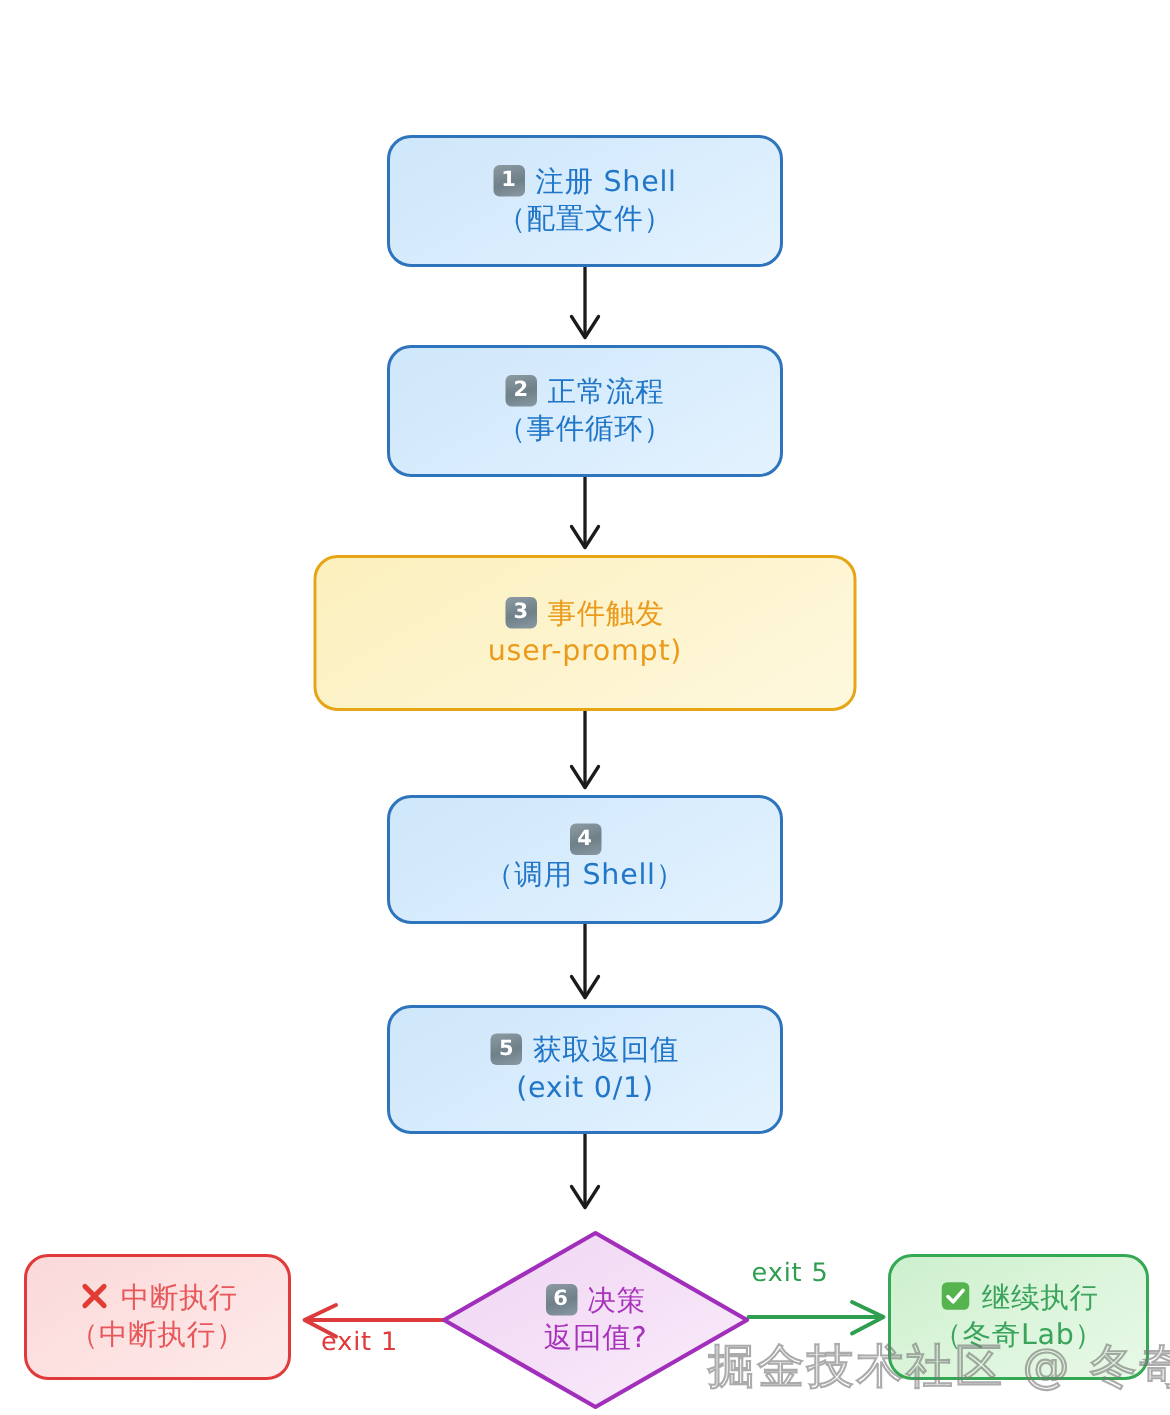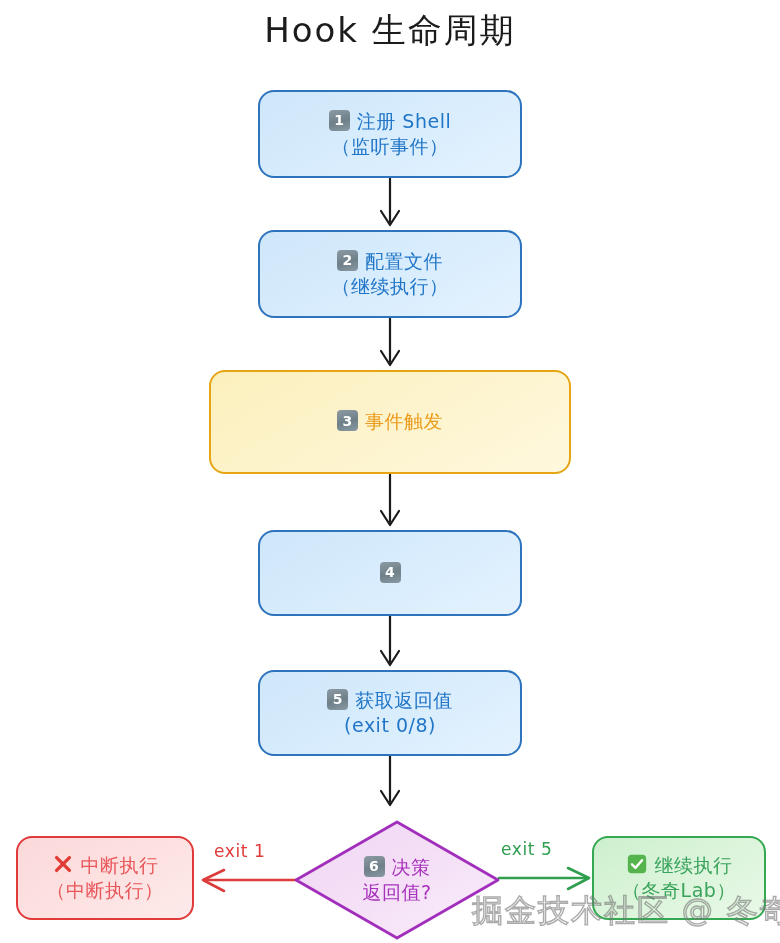--- a/index.html
+++ b/index.html
@@ -156,42 +156,41 @@
     pointer-events: none;
   }
 
   
   .edge-label {
     position: absolute;
     font-size: 17px;
     letter-spacing: 0.6px;
     white-space: nowrap;
   }
-  .edge-label-red { color: #e03a3a; }
+  .edge-label-red { color: #e03a3a; margin-top: 44px; }
   .edge-label-green { color: #2f9e4f; }
 
   
   .watermark {
     position: absolute;
     left: 472px;
     top: 890px;
     font-size: 31px;
     letter-spacing: 2px;
     color: rgba(255,255,255,0.0);
     -webkit-text-stroke: 1.4px rgba(120,120,120,0.62);
     white-space: nowrap;
     font-family: "DejaVu Sans", "Liberation Sans", sans-serif;
   }
 </style>
 </head>
 <body>
 
 <div id="diagram-root">
 
-  <div class="title">Hook 生命周期</div>
 
   <svg id="connectors" viewBox="0 0 780 943" width="780" height="943">
 
     <g stroke="#1b1b1b" stroke-width="2.2" fill="none" stroke-linecap="round">
       <path d="M390,178 L390,222"></path>
       <path d="M381,211 L390,225 L399,211" stroke-linejoin="round"></path>
 
       <path d="M390,318 L390,362"></path>
       <path d="M381,351 L390,365 L399,351" stroke-linejoin="round"></path>
 
@@ -214,50 +213,52 @@
       <path d="M499,878 L585,878"></path>
       <path d="M568,868 L589,878 L568,889"></path>
     </g>
   </svg>
 
   <div class="node node-blue" style="left:258px; top:90px; width:264px; height:88px;">
     <span class="line l1">
       <span class="keycap">1</span>
       <span>注册 Shell</span>
     </span>
-    <span class="line">（监听事件）</span>
+    <span class="line">（配置文件）</span>
   </div>
 
   <div class="node node-blue" style="left:258px; top:230px; width:264px; height:88px;">
     <span class="line l1">
       <span class="keycap">2</span>
-      <span>配置文件</span>
-    </span>
-    <span class="line">（继续执行）</span>
+      <span>正常流程</span>
+    </span>
+    <span class="line">（事件循环）</span>
   </div>
 
   <div class="node node-yellow" style="left:209px; top:370px; width:362px; height:104px;">
     <span class="line l1">
       <span class="keycap">3</span>
       <span>事件触发</span>
     </span>
+    <span class="line">user-prompt)</span>
   </div>
 
   <div class="node node-blue" style="left:258px; top:530px; width:264px; height:86px;">
     <span class="line l1">
       <span class="keycap">4</span>
     </span>
+    <span class="line">（调用 Shell）</span>
   </div>
 
   <div class="node node-blue" style="left:258px; top:670px; width:264px; height:86px;">
     <span class="line l1">
       <span class="keycap">5</span>
       <span>获取返回值</span>
     </span>
-    <span class="line">(exit 0/8)</span>
+    <span class="line">(exit 0/1)</span>
   </div>
 
   <div class="diamond-wrap" style="left:292px; top:818px; width:210px; height:124px;">
     <svg width="210" height="124" viewBox="0 0 210 124">
       <defs>
         <linearGradient id="diamondFill" x1="0" y1="0" x2="1" y2="1">
           <stop offset="0%" stop-color="#f0d6f3"></stop>
           <stop offset="55%" stop-color="#f5e1f7"></stop>
           <stop offset="100%" stop-color="#faeefb"></stop>
         </linearGradient>

